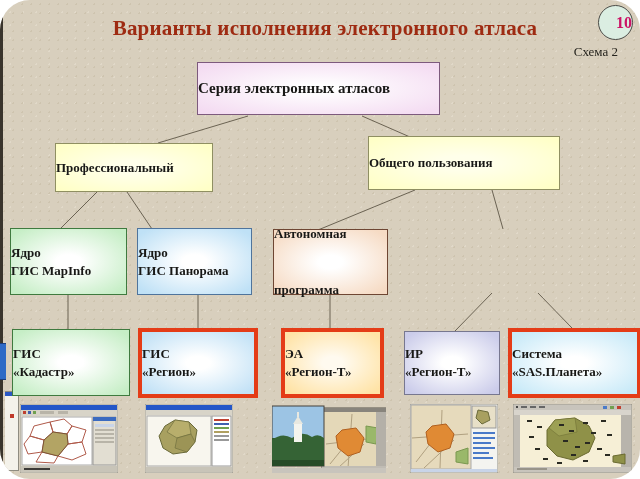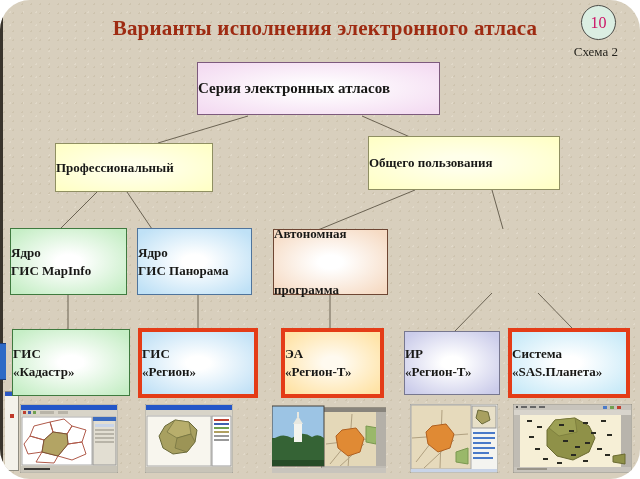--- a/index.html
+++ b/index.html
@@ -19,24 +19,24 @@
   .mini-window { position:absolute; left:5px; top:391px; width:14px; height:80px; background:#f4f2ea; border:1px solid #8f8c80; border-left:none; }
   .mini-window .bar { height:4px; background:#2a58c4; }
   .mini-window .dot { width:4px; height:4px; background:#c03a2a; margin:18px auto 0 auto; }
 
   .slide-title {
     position:absolute; left:50px; right:40px; top:16px; text-align:center;
     font-size:21px; font-weight:bold; color:var(--title-color,#9e2b12);
     letter-spacing:0.2px;
   }
   .page-badge {
-    position:absolute; left:581px; top:5px; width:35px; height:35px;
+    position:absolute; left:598px; top:5px; width:35px; height:35px;
     border-radius:50%; background:var(--badge-fill,#dbeee2); border:1px solid #4c4c48;
-    display:flex; align-items:center; justify-content:center;
-    font-size:16px; font-weight:normal; color:var(--badge-num,#cc1466);
+    display:flex; align-items:center; justify-content:flex-end;
+    font-size:16px; font-weight:bold; color:var(--badge-num,#cc1466);
   }
   .scheme-label { position:absolute; left:500px; top:44px; width:118px; text-align:right; font-size:13px; color:#26241e; }
 
   svg.connectors { position:absolute; left:0; top:0; z-index:1; }
   .connectors line { stroke:#6b6353; stroke-width:1; }
 
   .node {
     position:absolute; z-index:2; display:flex; flex-direction:column;
     align-items:flex-start; justify-content:center; text-align:center;
     font-weight:bold; color:#181816; line-height:1.35;
@@ -121,21 +121,21 @@
     <span>«Регион»</span>
   </div>
   <div class="node n-orange hl" style="left:281px;top:328px;width:103px;height:70px;">
     <span>ЭА</span>
     <span>«Регион-Т»</span>
   </div>
   <div class="node n-lav" style="left:404px;top:331px;width:96px;height:64px;">
     <span>ИР</span>
     <span>«Регион-Т»</span>
   </div>
-  <div class="node n-cyan hl" style="left:508px;top:328px;width:122px;height:70px;">
+  <div class="node n-cyan hl" style="left:508px;top:328px;width:133px;height:70px;">
     <span>Система</span>
     <span>«SAS.Планета»</span>
   </div>
 
   <div class="thumb" style="left:20px;top:404px;">
     <svg width="98" height="69">
       <rect x="0" y="0" width="98" height="69" fill="#ece8dc" stroke="#8f8c80"></rect>
       <rect x="1" y="1" width="96" height="5" fill="#2356c8"></rect>
       <rect x="1" y="6" width="96" height="6" fill="#d8d4c8"></rect>
       <rect x="3" y="7" width="3" height="3" fill="#c04030"></rect>

